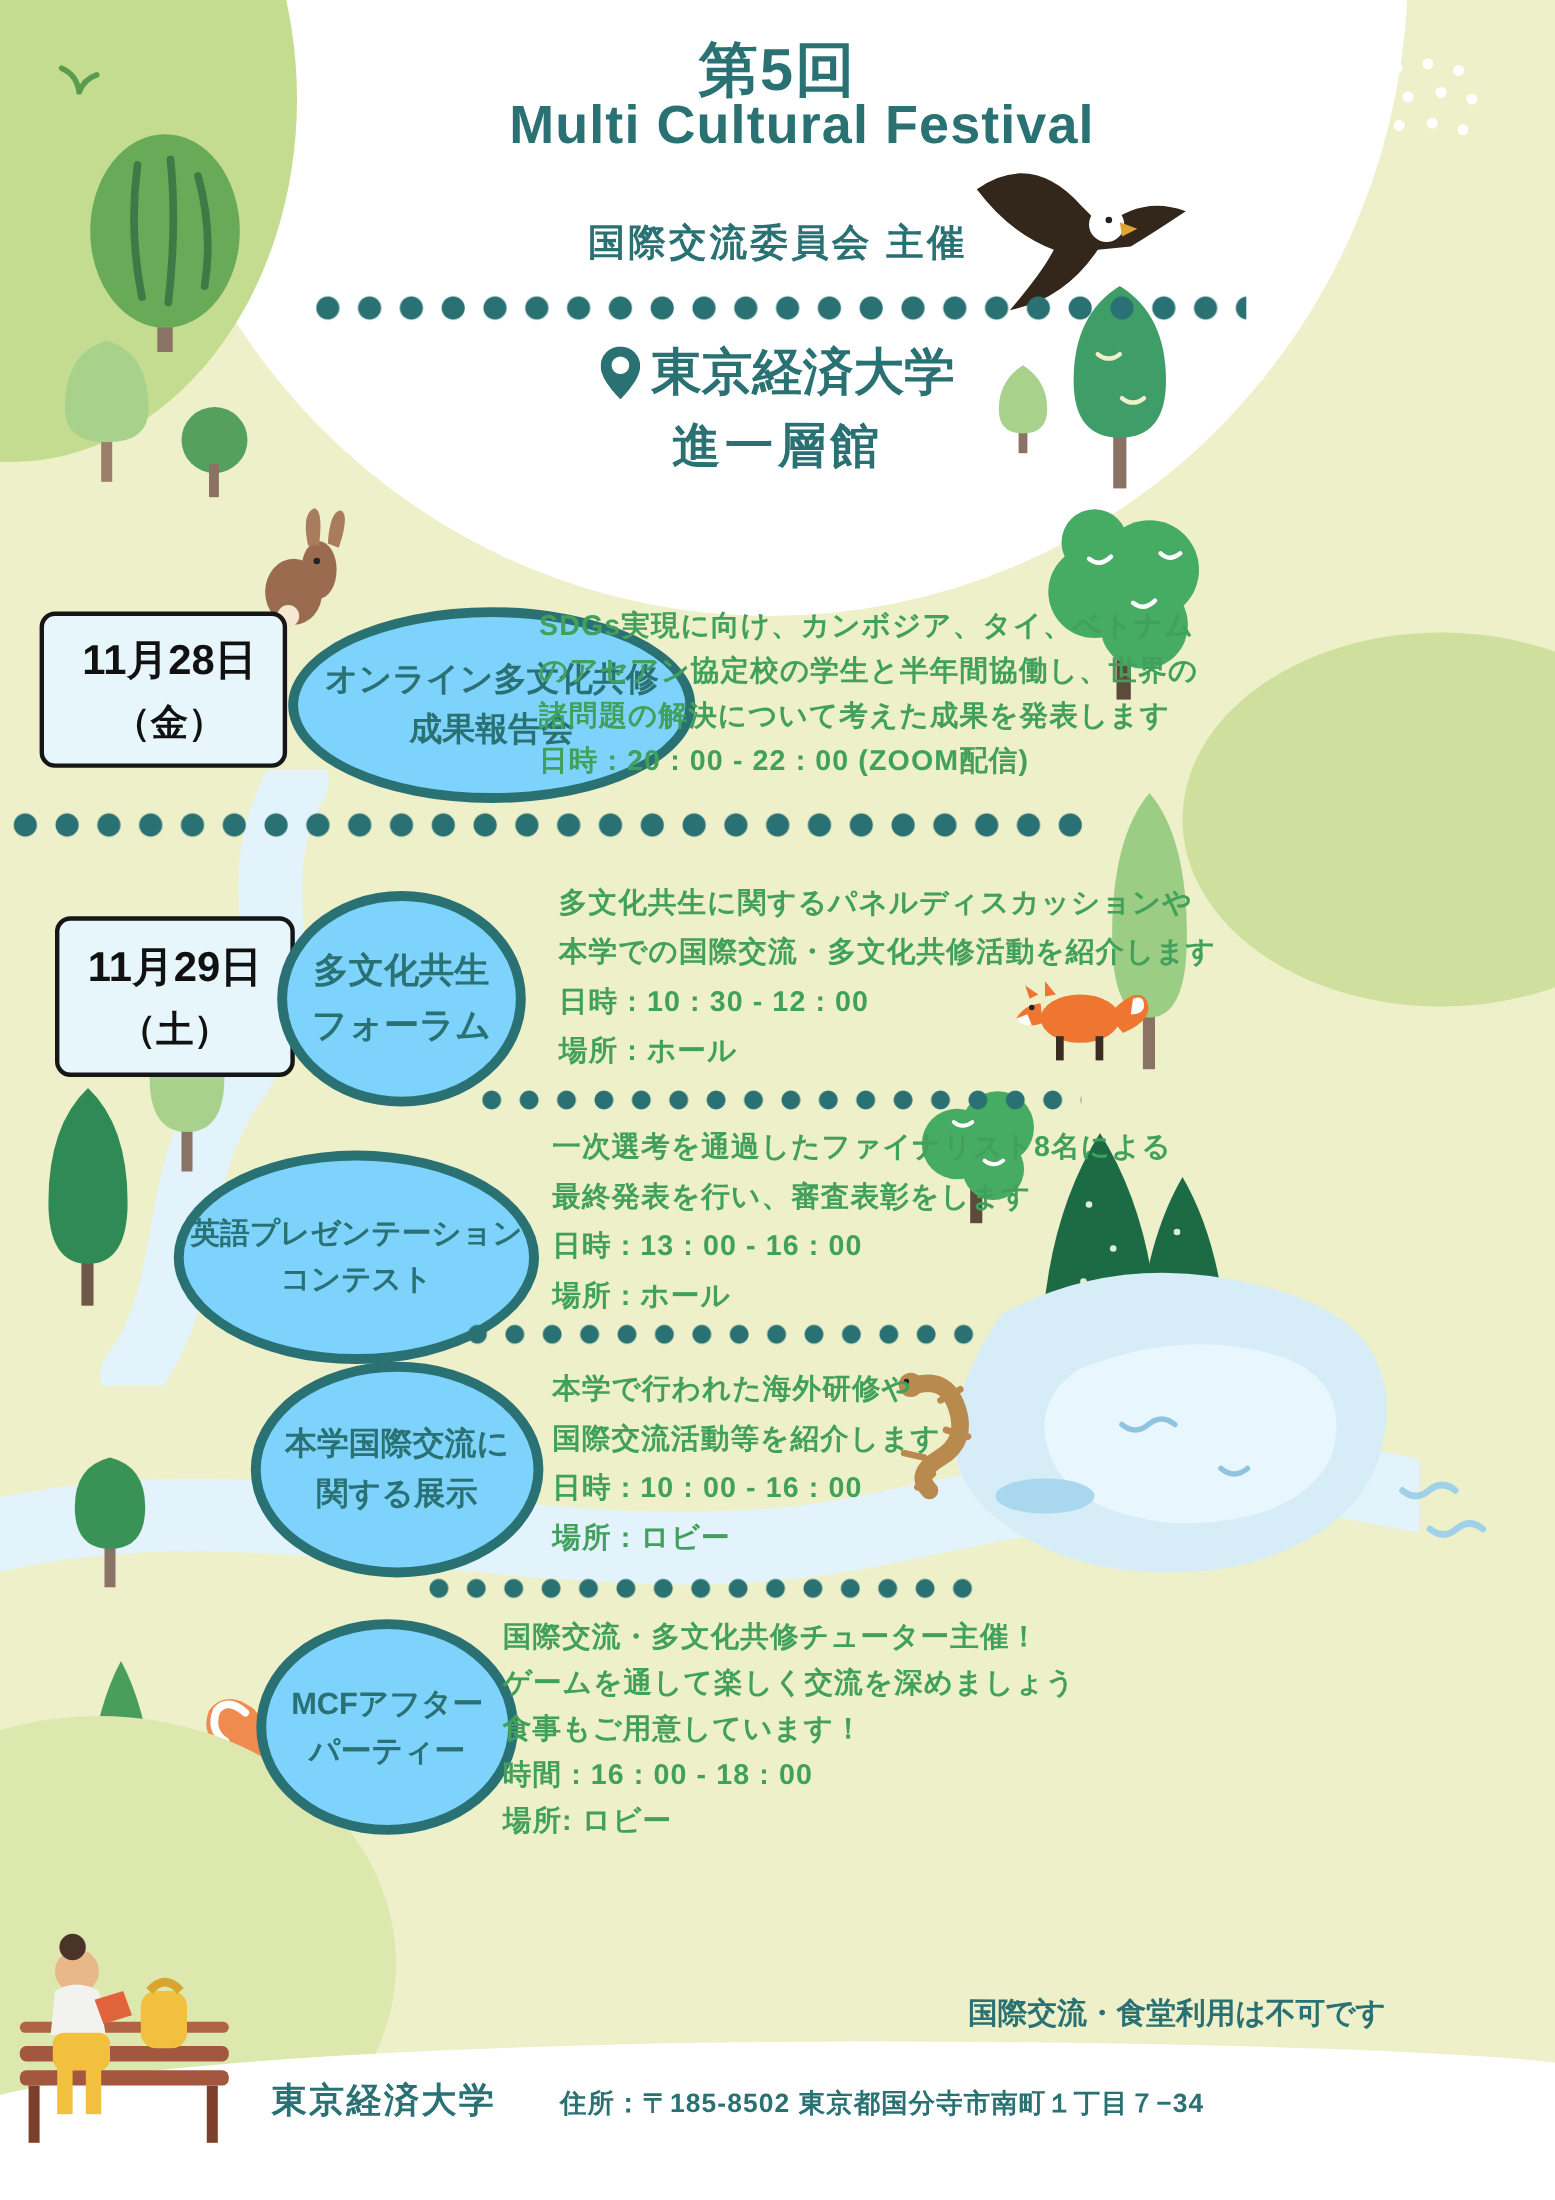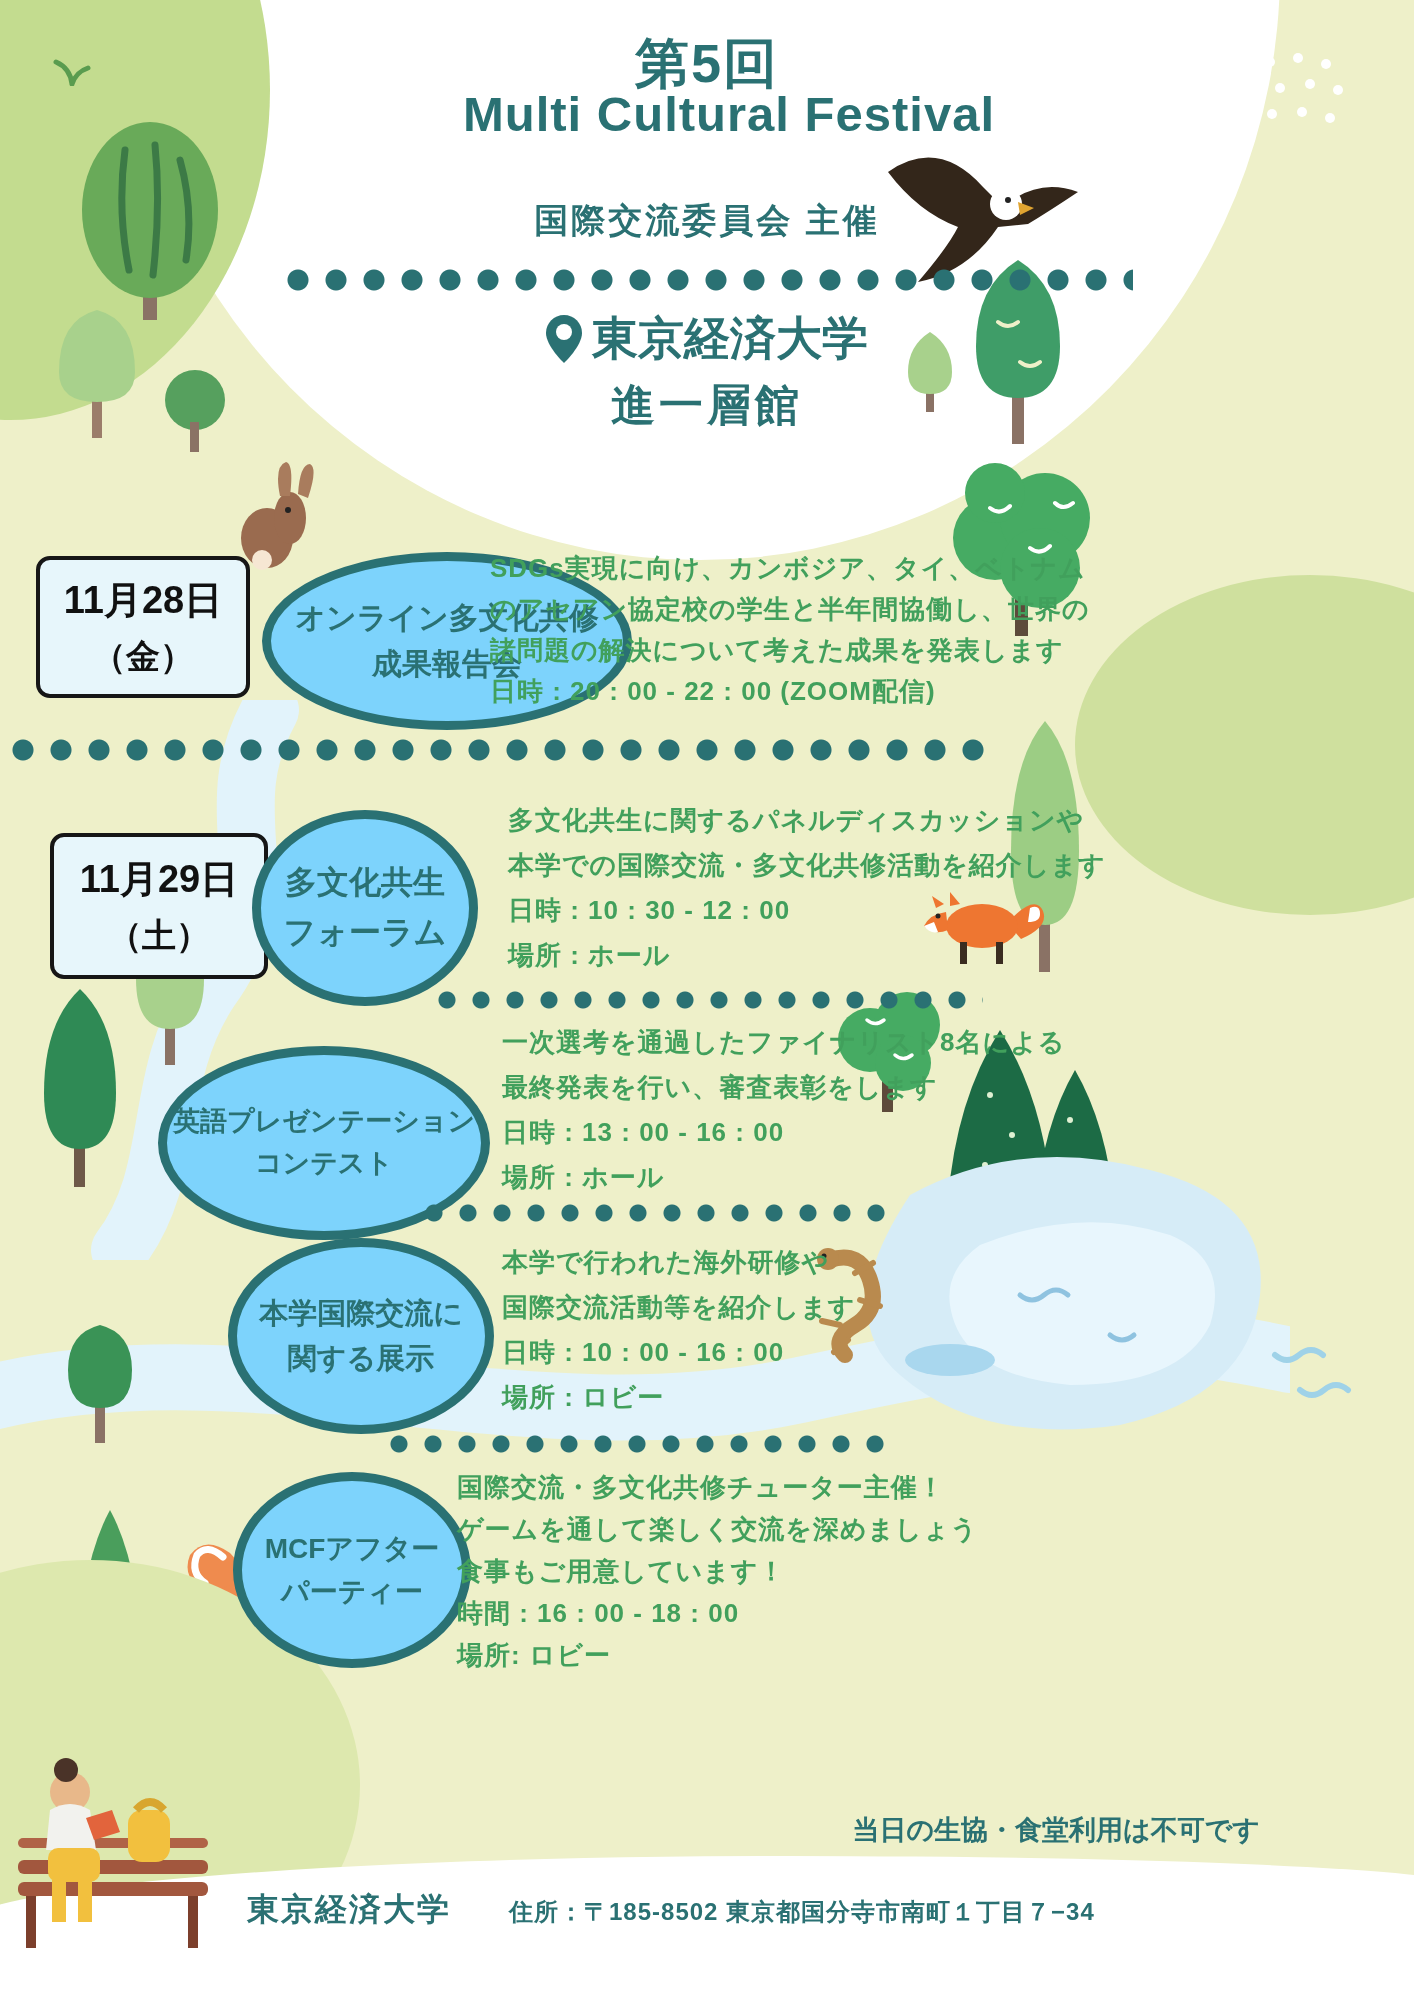--- a/index.html
+++ b/index.html
@@ -224,21 +224,21 @@
   <div class="dots" style="left:287px;top:268px;width:846px;"></div>
   <div class="venue-row">
     <svg width="36" height="48" viewBox="0 0 36 48">
       <path d="M18,0 C8,0 0,8 0,18 C0,31 18,48 18,48 C18,48 36,31 36,18 C36,8 28,0 18,0 Z" fill="#2a7173"></path>
       <circle cx="18" cy="17" r="8" fill="#ffffff"></circle>
     </svg>
     <span>東京経済大学</span>
   </div>
   <div class="hdr building">進一層館</div>
 
-  <div class="badge" style="left:36px;top:556px;width:206px;height:134px;">
+  <div class="badge" style="left:36px;top:556px;width:206px;height:134px;padding-left:11px;">
     <div class="d1">11月28日</div>
     <div class="d2">（金）</div>
   </div>
   <div class="oval" style="left:262px;top:552px;width:352px;height:160px;font-size:30px;">
     <span>オンライン多文化共修</span>
     <span>成果報告会</span>
   </div>
   <div class="desc" style="left:490px;top:548px;line-height:41px;">
     <div>SDGs実現に向け、カンボジア、タイ、ベトナム</div>
     <div>のアセアン協定校の学生と半年間協働し、世界の</div>
@@ -296,17 +296,17 @@
     <span>パーティー</span>
   </div>
   <div class="desc" style="left:445px;top:1466px;line-height:42px;margin-left:12px;">
     <div>国際交流・多文化共修チューター主催！</div>
     <div>ゲームを通して楽しく交流を深めましょう</div>
     <div>食事もご用意しています！</div>
     <div>時間 : 16 : 00 - 18 : 00</div>
     <div>場所: ロビー</div>
   </div>
 
-  <div class="note">当日の生協・食堂利用は不可です</div>
+  <div class="note">国際交流・食堂利用は不可です</div>
   <div class="footer-univ">東京経済大学</div>
   <div class="footer-addr">住所：〒185-8502 東京都国分寺市南町１丁目７−34</div>
 
 </div>
 
 </body></html>

